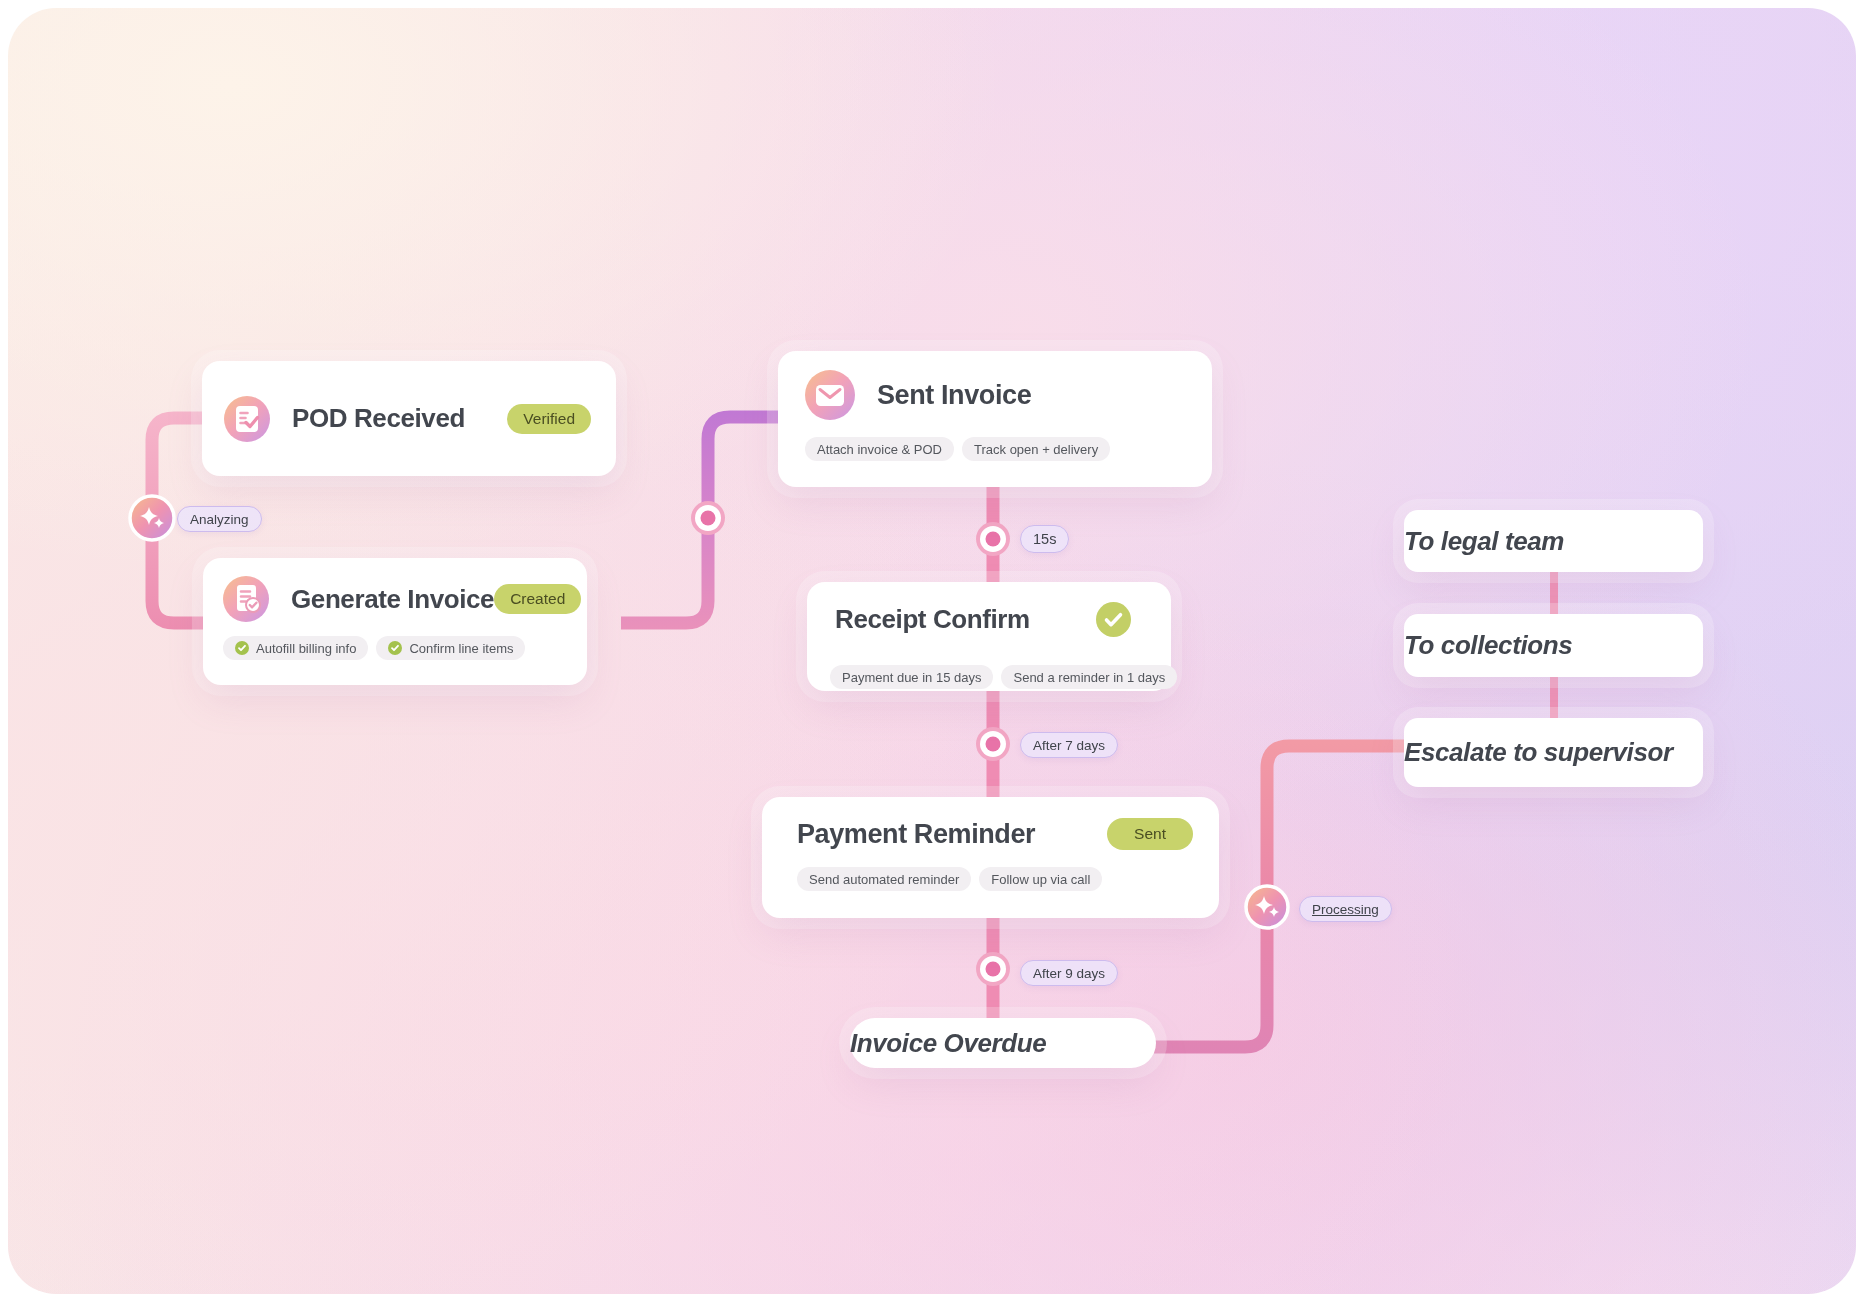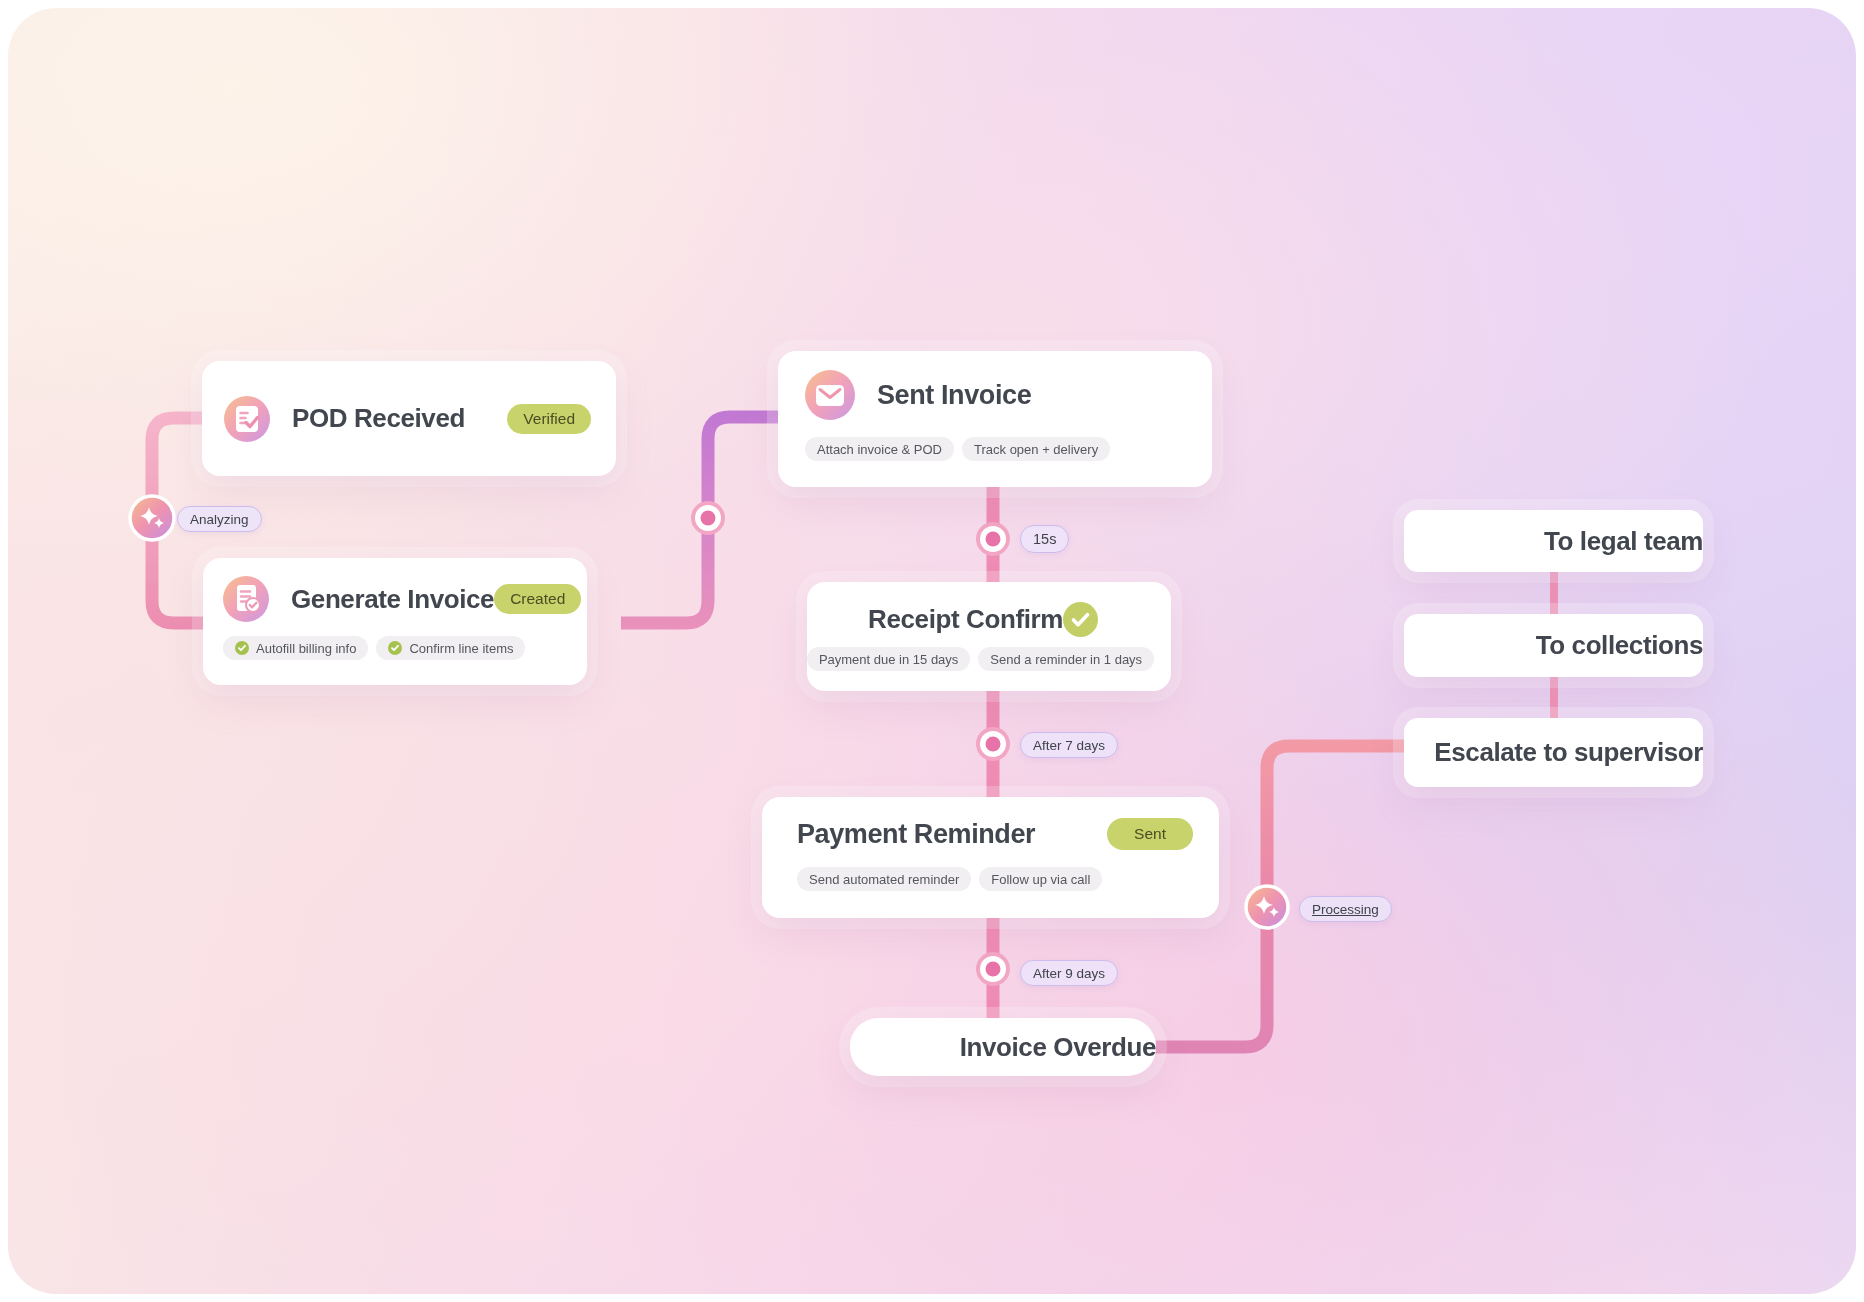--- a/index.html
+++ b/index.html
@@ -31,21 +31,21 @@
     background:linear-gradient(135deg,#f7c08c 0%,#f2a2b8 48%,#cb97e3 100%);
     display:flex;align-items:center;justify-content:center;margin-right:22px;}
   .badge{margin-left:auto;background:#c8d36b;color:#4a4e22;font-size:15.5px;
     height:30px;padding:0 16px;border-radius:16px;display:flex;align-items:center;white-space:nowrap;}
   .chips{display:flex;gap:8px;}
   .chip{background:#f2eff2;border-radius:12px;height:24px;padding:0 12px;
     display:inline-flex;align-items:center;gap:7px;font-size:13px;color:#54575d;white-space:nowrap;}
   .pill{position:absolute;background:rgba(236,228,250,.85);border:1.5px solid #cdbbee;
     border-radius:14px;height:24px;padding:0 12px;display:inline-flex;align-items:center;
     font-size:13.5px;color:#3f434a;box-shadow:0 2px 6px rgba(160,120,200,.12);white-space:nowrap;}
-  .centered{align-items:flex-end;}
+  .centered{align-items:flex-start;font-style:italic;}
   .simple-title{font-size:26px;font-weight:700;color:#42464e;letter-spacing:-.4px;text-align:center;}
 </style>
 </head>
 <body>
 
 <div class="stage">
 
   <svg class="wires" width="1864" height="1302" viewBox="0 0 1864 1302">
     <defs>
       <linearGradient id="gA" gradientUnits="userSpaceOnUse" x1="170" y1="400" x2="170" y2="625">
@@ -175,21 +175,21 @@
     <div class="chips">
       <span class="chip">
           <span>Attach invoice &amp; POD</span>
         </span>
       <span class="chip">
           <span>Track open + delivery</span>
         </span>
     </div>
   </div>
 
-  <div class="card" style="left:799px;top:574px;width:364px;height:109px;padding:20px 40px 0 23px;justify-content:flex-start;gap:10px;align-items:center;">
+  <div class="card" style="left:799px;top:574px;width:364px;height:109px;padding:20px 40px 0 23px;justify-content:flex-start;gap:28px;">
     <div class="row" style="gap:0;">
       <span class="title" style="margin-left:5px;">Receipt Confirm</span>
       <span style="margin-left:auto;display:flex;">
         <svg width="35" height="35" viewBox="0 0 35 35">
           <circle cx="17.5" cy="17.5" r="17.5" fill="#c3cf66"></circle>
           <path d="M10.5 18 l4.5 4.7 l9.5 -10" stroke="#ffffff" stroke-width="3.6" stroke-linecap="round" stroke-linejoin="round" fill="none"></path>
         </svg>
       </span>
     </div>
     <div class="chips">
@@ -210,21 +210,21 @@
     <div class="chips">
       <span class="chip">
           <span>Send automated reminder</span>
         </span>
       <span class="chip">
           <span>Follow up via call</span>
         </span>
     </div>
   </div>
 
-  <div class="card centered" style="left:842px;top:1010px;width:306px;height:58px;border-radius:28px;">
+  <div class="card centered" style="left:842px;top:1010px;width:306px;height:50px;border-radius:28px;">
     <span class="simple-title">Invoice Overdue</span>
   </div>
 
   <div class="card centered" style="left:1396px;top:502px;width:299px;height:62px;border-radius:14px;">
     <span class="simple-title">To legal team</span>
   </div>
   <div class="card centered" style="left:1396px;top:606px;width:299px;height:63px;border-radius:14px;">
     <span class="simple-title">To collections</span>
   </div>
   <div class="card centered" style="left:1396px;top:710px;width:299px;height:69px;border-radius:14px;">

